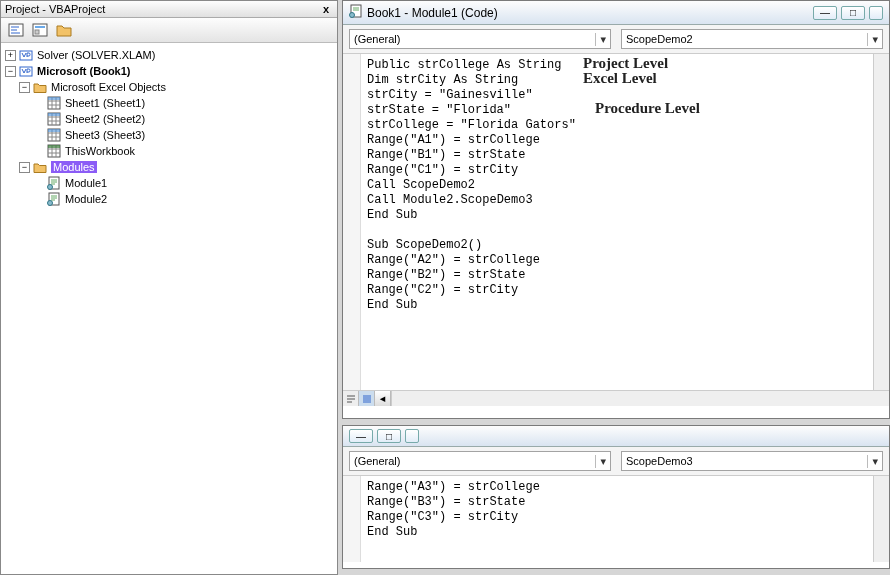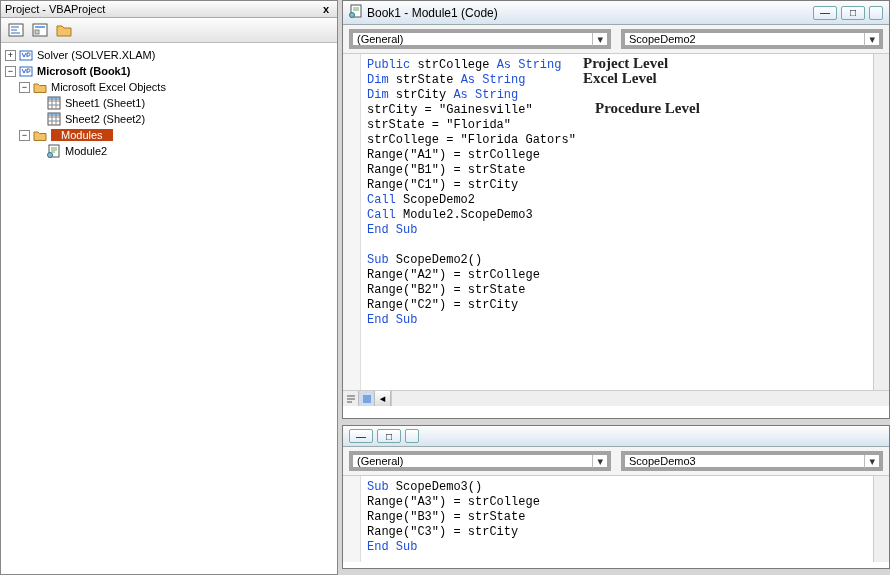--- a/index.html
+++ b/index.html
@@ -74,23 +74,23 @@
   font-size: 9px;
   line-height: 9px;
   margin-right: 3px;
   background: #fff;
   cursor: pointer;
 }
 .tree-row .spacer { display: inline-block; }
 .tree-row .icon { display: inline-flex; align-items: center; margin-right: 4px; }
 .tree-row .icon svg { width: 14px; height: 14px; }
 .tree-row .label.selected {
-  background: #c2410c;
+  background: #8b5cf6;
   color: #fff;
-  padding: 0 10px;
+  padding: 0 2px;
 }
 .tree-row .label.bold { font-weight: bold; }
 .right-side {
   flex: 1;
   display: flex;
   flex-direction: column;
   background: #d6d6d6;
   padding-left: 4px;
 }
 .code-window {
@@ -124,21 +124,21 @@
 .cw-dropdowns {
   display: flex;
   gap: 10px;
   padding: 4px 6px;
   background: #f4f4f4;
   border-bottom: 1px solid #ccc;
 }
 .dd {
   flex: 1;
   display: flex;
-  border: 4px solid #a3a3a3;
+  border: 1px solid #a3a3a3;
   background: #fff;
   height: 20px;
   align-items: center;
   justify-content: space-between;
   padding: 0 4px;
   cursor: pointer;
   font-size: 11px;
 }
 .dd .arrow {
   border-left: 1px solid #bbb;
@@ -154,21 +154,21 @@
   overflow: hidden;
 }
 .code-area .margin {
   position: absolute;
   left: 0; top: 0; bottom: 0;
   width: 18px;
   background: #f5f5f5;
   border-right: 1px solid #ddd;
 }
 .code-line { white-space: pre; height: 15px; position: relative; }
-.kw { color: #1d4ed8; }
+.kw { color: #000000; }
 .hl-proj {
   position: absolute;
   background: #f1b5ff;
   height: 15px;
   z-index: -1;
 }
 .hl-mod {
   position: absolute;
   background: #ffe9a8;
   z-index: -2;
@@ -311,28 +311,69 @@
             <line x1="1" y1="5" x2="13" y2="5" stroke="#888"></line>
             <line x1="1" y1="9" x2="13" y2="9" stroke="#888"></line>
             <line x1="5" y1="1" x2="5" y2="13" stroke="#888"></line>
             <line x1="9" y1="1" x2="9" y2="13" stroke="#888"></line>
             <rect x="1" y="1" width="12" height="3" fill="#4a90d9" opacity="0.6"></rect>
           </svg>
         </span>
       <span class="label">Sheet2 (Sheet2)</span>
     </div>
     <div class="tree-row">
+      <span class="spacer" style="width:44px"></span>
+      <span class="icon">
+          <svg viewBox="0 0 14 14">
+            <rect x="1" y="1" width="12" height="12" fill="#fff" stroke="#555"></rect>
+            <line x1="1" y1="5" x2="13" y2="5" stroke="#888"></line>
+            <line x1="1" y1="9" x2="13" y2="9" stroke="#888"></line>
+            <line x1="5" y1="1" x2="5" y2="13" stroke="#888"></line>
+            <line x1="9" y1="1" x2="9" y2="13" stroke="#888"></line>
+            <rect x="1" y="1" width="12" height="3" fill="#4a90d9" opacity="0.6"></rect>
+          </svg>
+        </span>
+      <span class="label">Sheet3 (Sheet3)</span>
+    </div>
+    <div class="tree-row">
+      <span class="spacer" style="width:44px"></span>
+      <span class="icon">
+          <svg viewBox="0 0 14 14">
+            <rect x="1" y="1" width="12" height="12" fill="#fff" stroke="#555"></rect>
+            <line x1="1" y1="5" x2="13" y2="5" stroke="#888"></line>
+            <line x1="1" y1="9" x2="13" y2="9" stroke="#888"></line>
+            <line x1="5" y1="1" x2="5" y2="13" stroke="#888"></line>
+            <line x1="9" y1="1" x2="9" y2="13" stroke="#888"></line>
+            <rect x="1" y="1" width="12" height="3" fill="#3a7a3a" opacity="0.7"></rect>
+          </svg>
+        </span>
+      <span class="label">ThisWorkbook</span>
+    </div>
+    <div class="tree-row">
       <span class="spacer" style="width:16px"></span>
       <span class="pm">−</span>
       <span class="icon">
           <svg viewBox="0 0 14 14">
             <path d="M1 4 h4 l1.5 1.5 h6.5 v7 h-12 z" fill="#f2c268" stroke="#aa7b20"></path>
           </svg>
         </span>
       <span class="label selected">Modules</span>
+    </div>
+    <div class="tree-row">
+      <span class="spacer" style="width:44px"></span>
+      <span class="icon">
+          <svg viewBox="0 0 14 14">
+            <rect x="2" y="1" width="10" height="12" fill="#fff" stroke="#555"></rect>
+            <line x1="4" y1="4" x2="10" y2="4" stroke="#6a6"></line>
+            <line x1="4" y1="6" x2="10" y2="6" stroke="#6a6"></line>
+            <line x1="4" y1="8" x2="8" y2="8" stroke="#6a6"></line>
+            <circle cx="3" cy="11" r="2.5" fill="#8bc" stroke="#378"></circle>
+          </svg>
+        </span>
+      <span class="label">Module1</span>
     </div>
     <div class="tree-row">
       <span class="spacer" style="width:44px"></span>
       <span class="icon">
           <svg viewBox="0 0 14 14">
             <rect x="2" y="1" width="10" height="12" fill="#fff" stroke="#555"></rect>
             <line x1="4" y1="4" x2="10" y2="4" stroke="#6a6"></line>
             <line x1="4" y1="6" x2="10" y2="6" stroke="#6a6"></line>
             <line x1="4" y1="8" x2="8" y2="8" stroke="#6a6"></line>
             <circle cx="3" cy="11" r="2.5" fill="#8bc" stroke="#378"></circle>
@@ -379,21 +420,20 @@
         <div class="hl-proj" style="left:24px; top:4px; width:480px; height:15px"></div>
         <div class="hl-mod" style="left:24px; top:4px; width:460px; height:330px"></div>
         <div class="hl-proc" style="left:24px; top:34px; width:440px; height:165px"></div>
         <div class="hl-proj" style="left:483px; top:4px; width:30px; height:332px"></div>
 
         <div class="scope-label" style="left:240px; top:2px">Project Level</div>
         <div class="scope-label" style="left:240px; top:17px">Excel Level</div>
         <div class="scope-label" style="left:252px; top:47px">Procedure Level</div>
 
         <div class="code-line"><span class="kw">Public</span><span> strCollege </span><span class="kw">As String</span></div>
-        <div class="code-line"><span class="kw">Dim</span><span> strState </span><span class="kw">As String</span></div>
         <div class="code-line"><span class="kw">Dim</span><span> strCity </span><span class="kw">As String</span></div>
         <div class="code-line">strCity = "Gainesville"</div>
         <div class="code-line">strState = "Florida"</div>
         <div class="code-line">strCollege = "Florida Gators"</div>
         <div class="code-line">Range("A1") = strCollege</div>
         <div class="code-line">Range("B1") = strState</div>
         <div class="code-line">Range("C1") = strCity</div>
         <div class="code-line"><span class="kw">Call</span><span> ScopeDemo2</span></div>
         <div class="code-line"><span class="kw">Call</span><span> Module2.ScopeDemo3</span></div>
         <div class="code-line"><span class="kw">End Sub</span></div>
@@ -442,21 +482,20 @@
       </div>
       <div class="dd">
         <span>ScopeDemo3</span>
         <span class="arrow">▾</span>
       </div>
     </div>
     <div class="cw-body">
       <div class="code-area" style="height:86px">
         <div class="margin"></div>
         <div class="hl-proj" style="left:483px; top:4px; width:30px; height:82px"></div>
-        <div class="code-line"><span class="kw">Sub</span><span> ScopeDemo3()</span></div>
         <div class="code-line">Range("A3") = strCollege</div>
         <div class="code-line">Range("B3") = strState</div>
         <div class="code-line">Range("C3") = strCity</div>
         <div class="code-line"><span class="kw">End Sub</span></div>
       </div>
       <div class="right-scrollbar"></div>
     </div>
   </div>
 
 </div>

